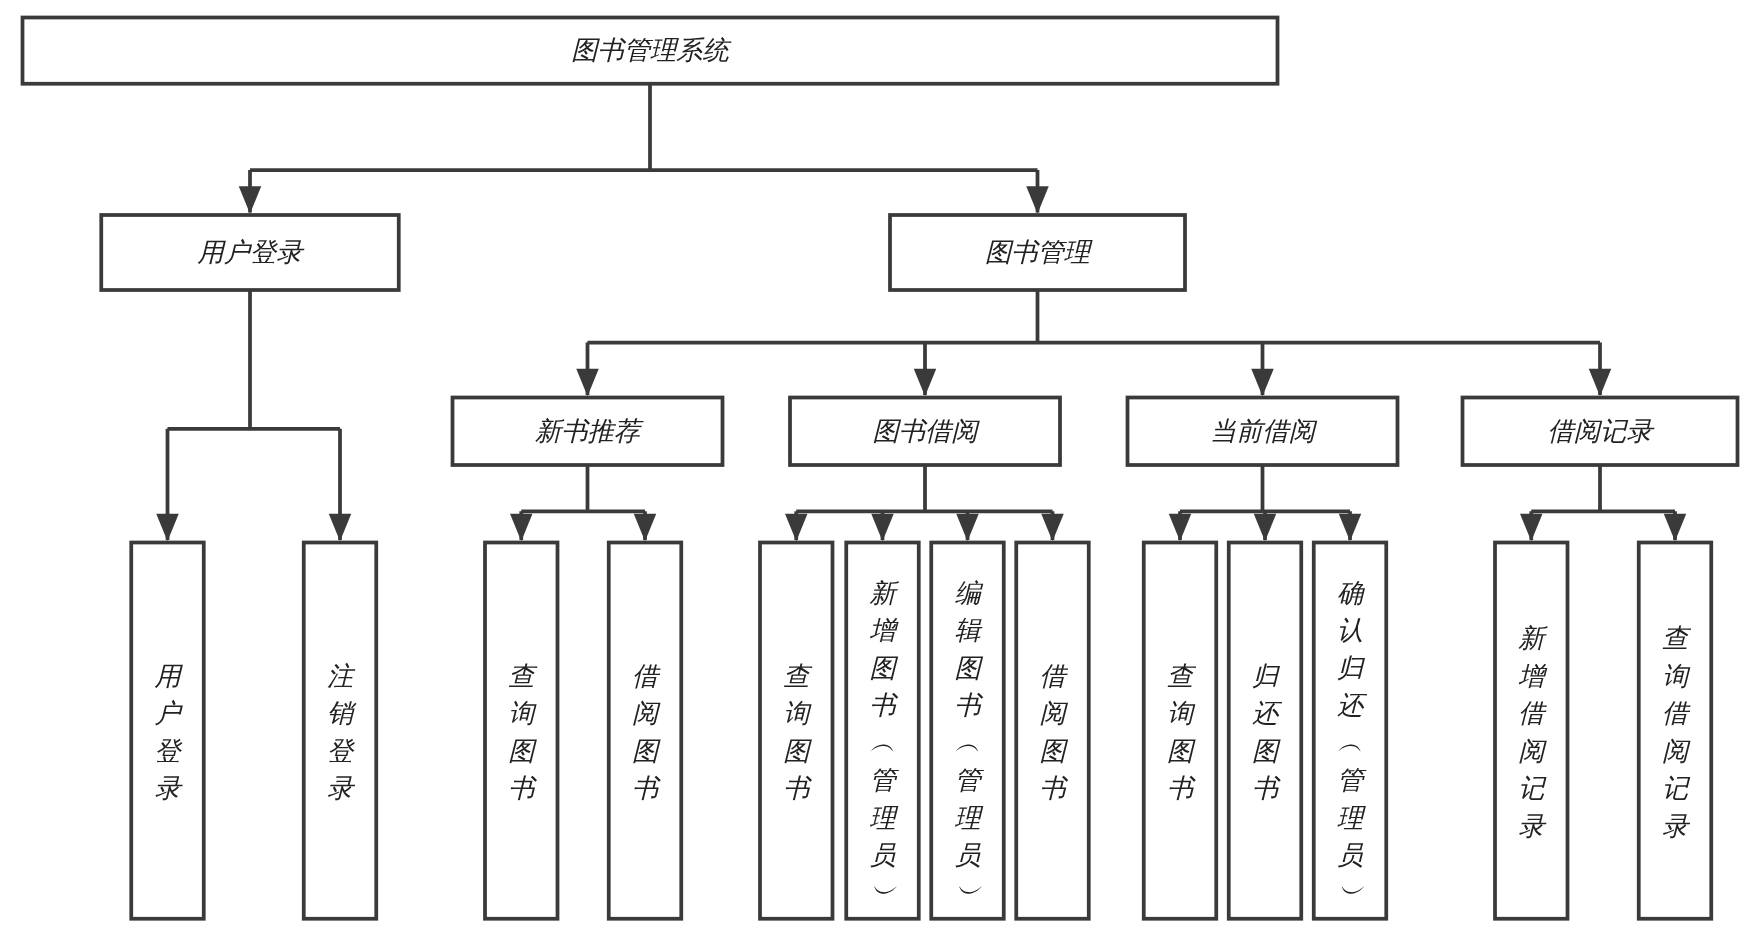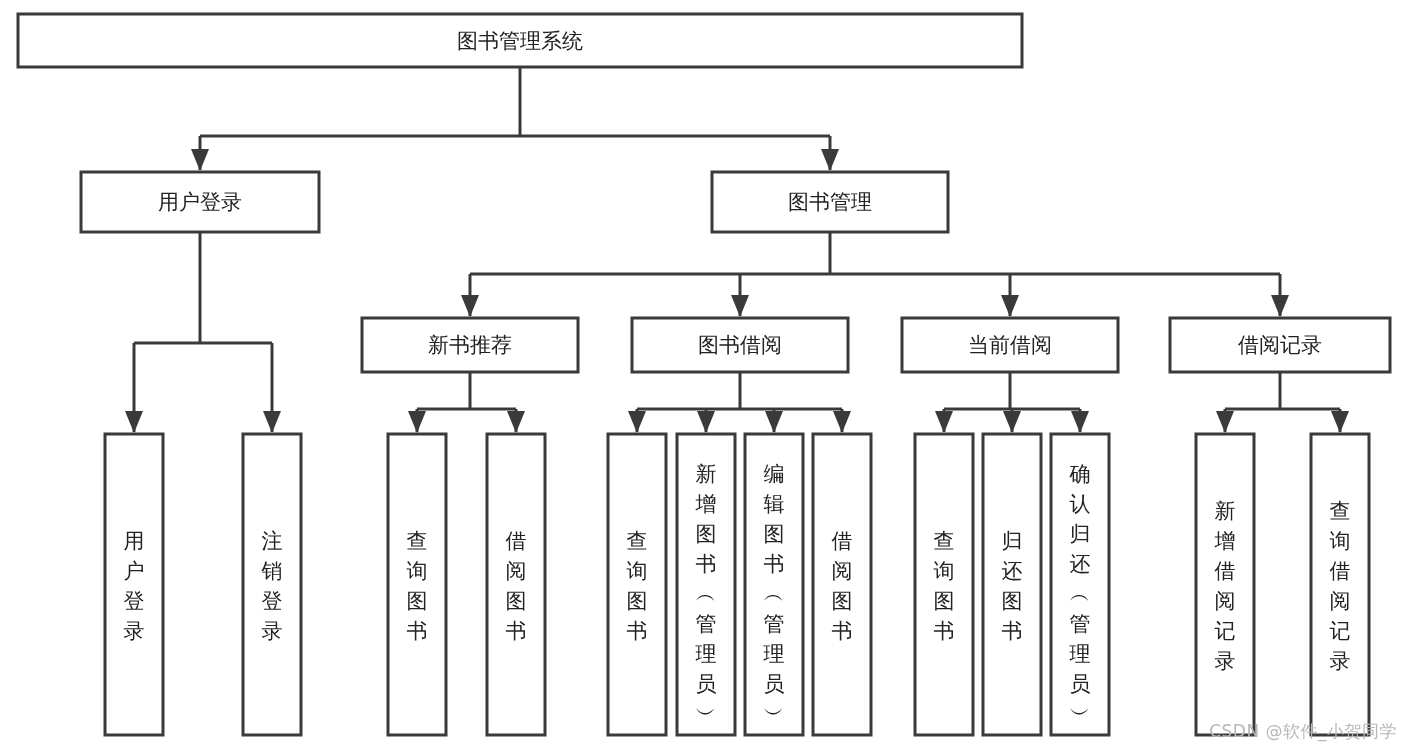--- a/index.html
+++ b/index.html
@@ -11,20 +11,21 @@
   body {
     width: 1405px;
     height: 747px;
     font-family: "DejaVu Sans", "Liberation Sans", sans-serif;
     overflow: hidden;
   }
   #diagram-root {
     position: relative;
     width: 1405px;
     height: 747px;
+    font-style: italic;
   }
   svg.diagram-canvas {
     position: absolute;
     top: 0;
     left: 0;
     width: 1405px;
     height: 747px;
   }
   .node-box {
     fill: #ffffff;
@@ -199,15 +200,14 @@
       <g>
         <rect x="1196" y="434" width="58" height="301" class="node-box"></rect>
         <text x="1225" y="517.9" class="node-label-v"><tspan x="1225" dy="0">新</tspan><tspan x="1225" dy="30">增</tspan><tspan x="1225" dy="30">借</tspan><tspan x="1225" dy="30">阅</tspan><tspan x="1225" dy="30">记</tspan><tspan x="1225" dy="30">录</tspan></text>
       </g>
       <g>
         <rect x="1311" y="434" width="58" height="301" class="node-box"></rect>
         <text x="1340" y="517.9" class="node-label-v"><tspan x="1340" dy="0">查</tspan><tspan x="1340" dy="30">询</tspan><tspan x="1340" dy="30">借</tspan><tspan x="1340" dy="30">阅</tspan><tspan x="1340" dy="30">记</tspan><tspan x="1340" dy="30">录</tspan></text>
       </g>
     </svg>
 
-  <div class="watermark">CSDN @软件_小贺同学</div>
 
 </div>
 
 </body></html>

